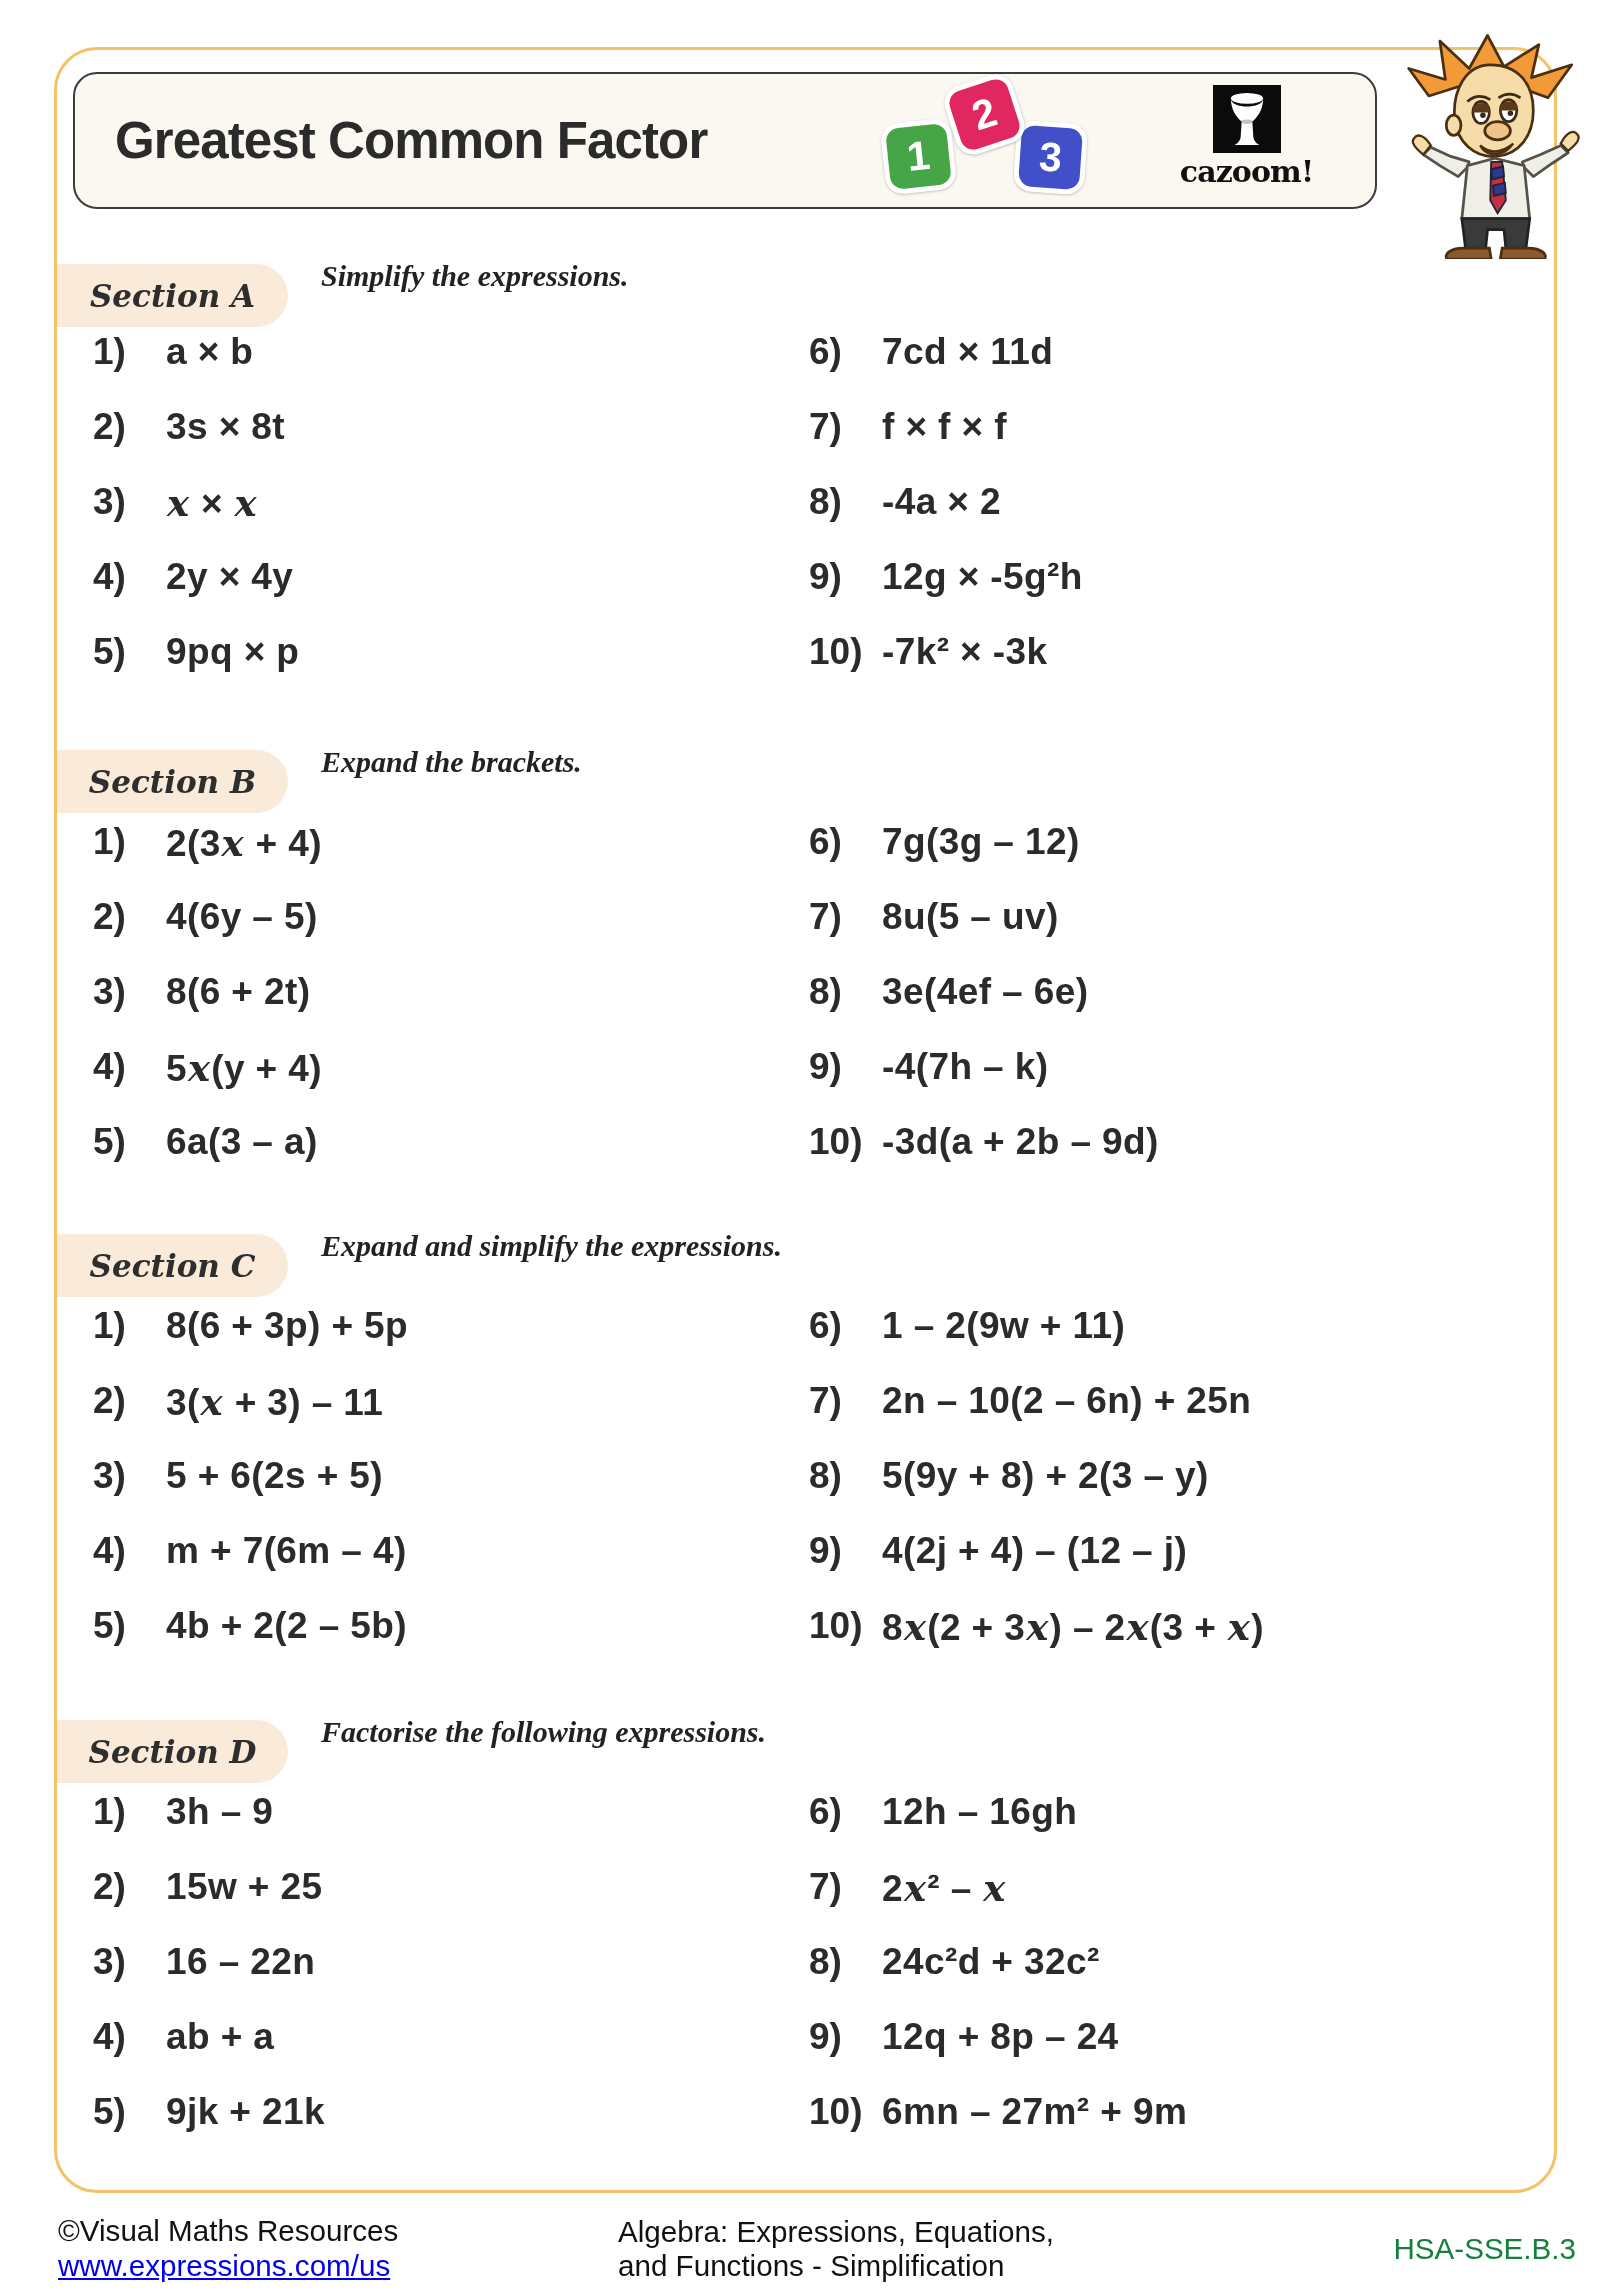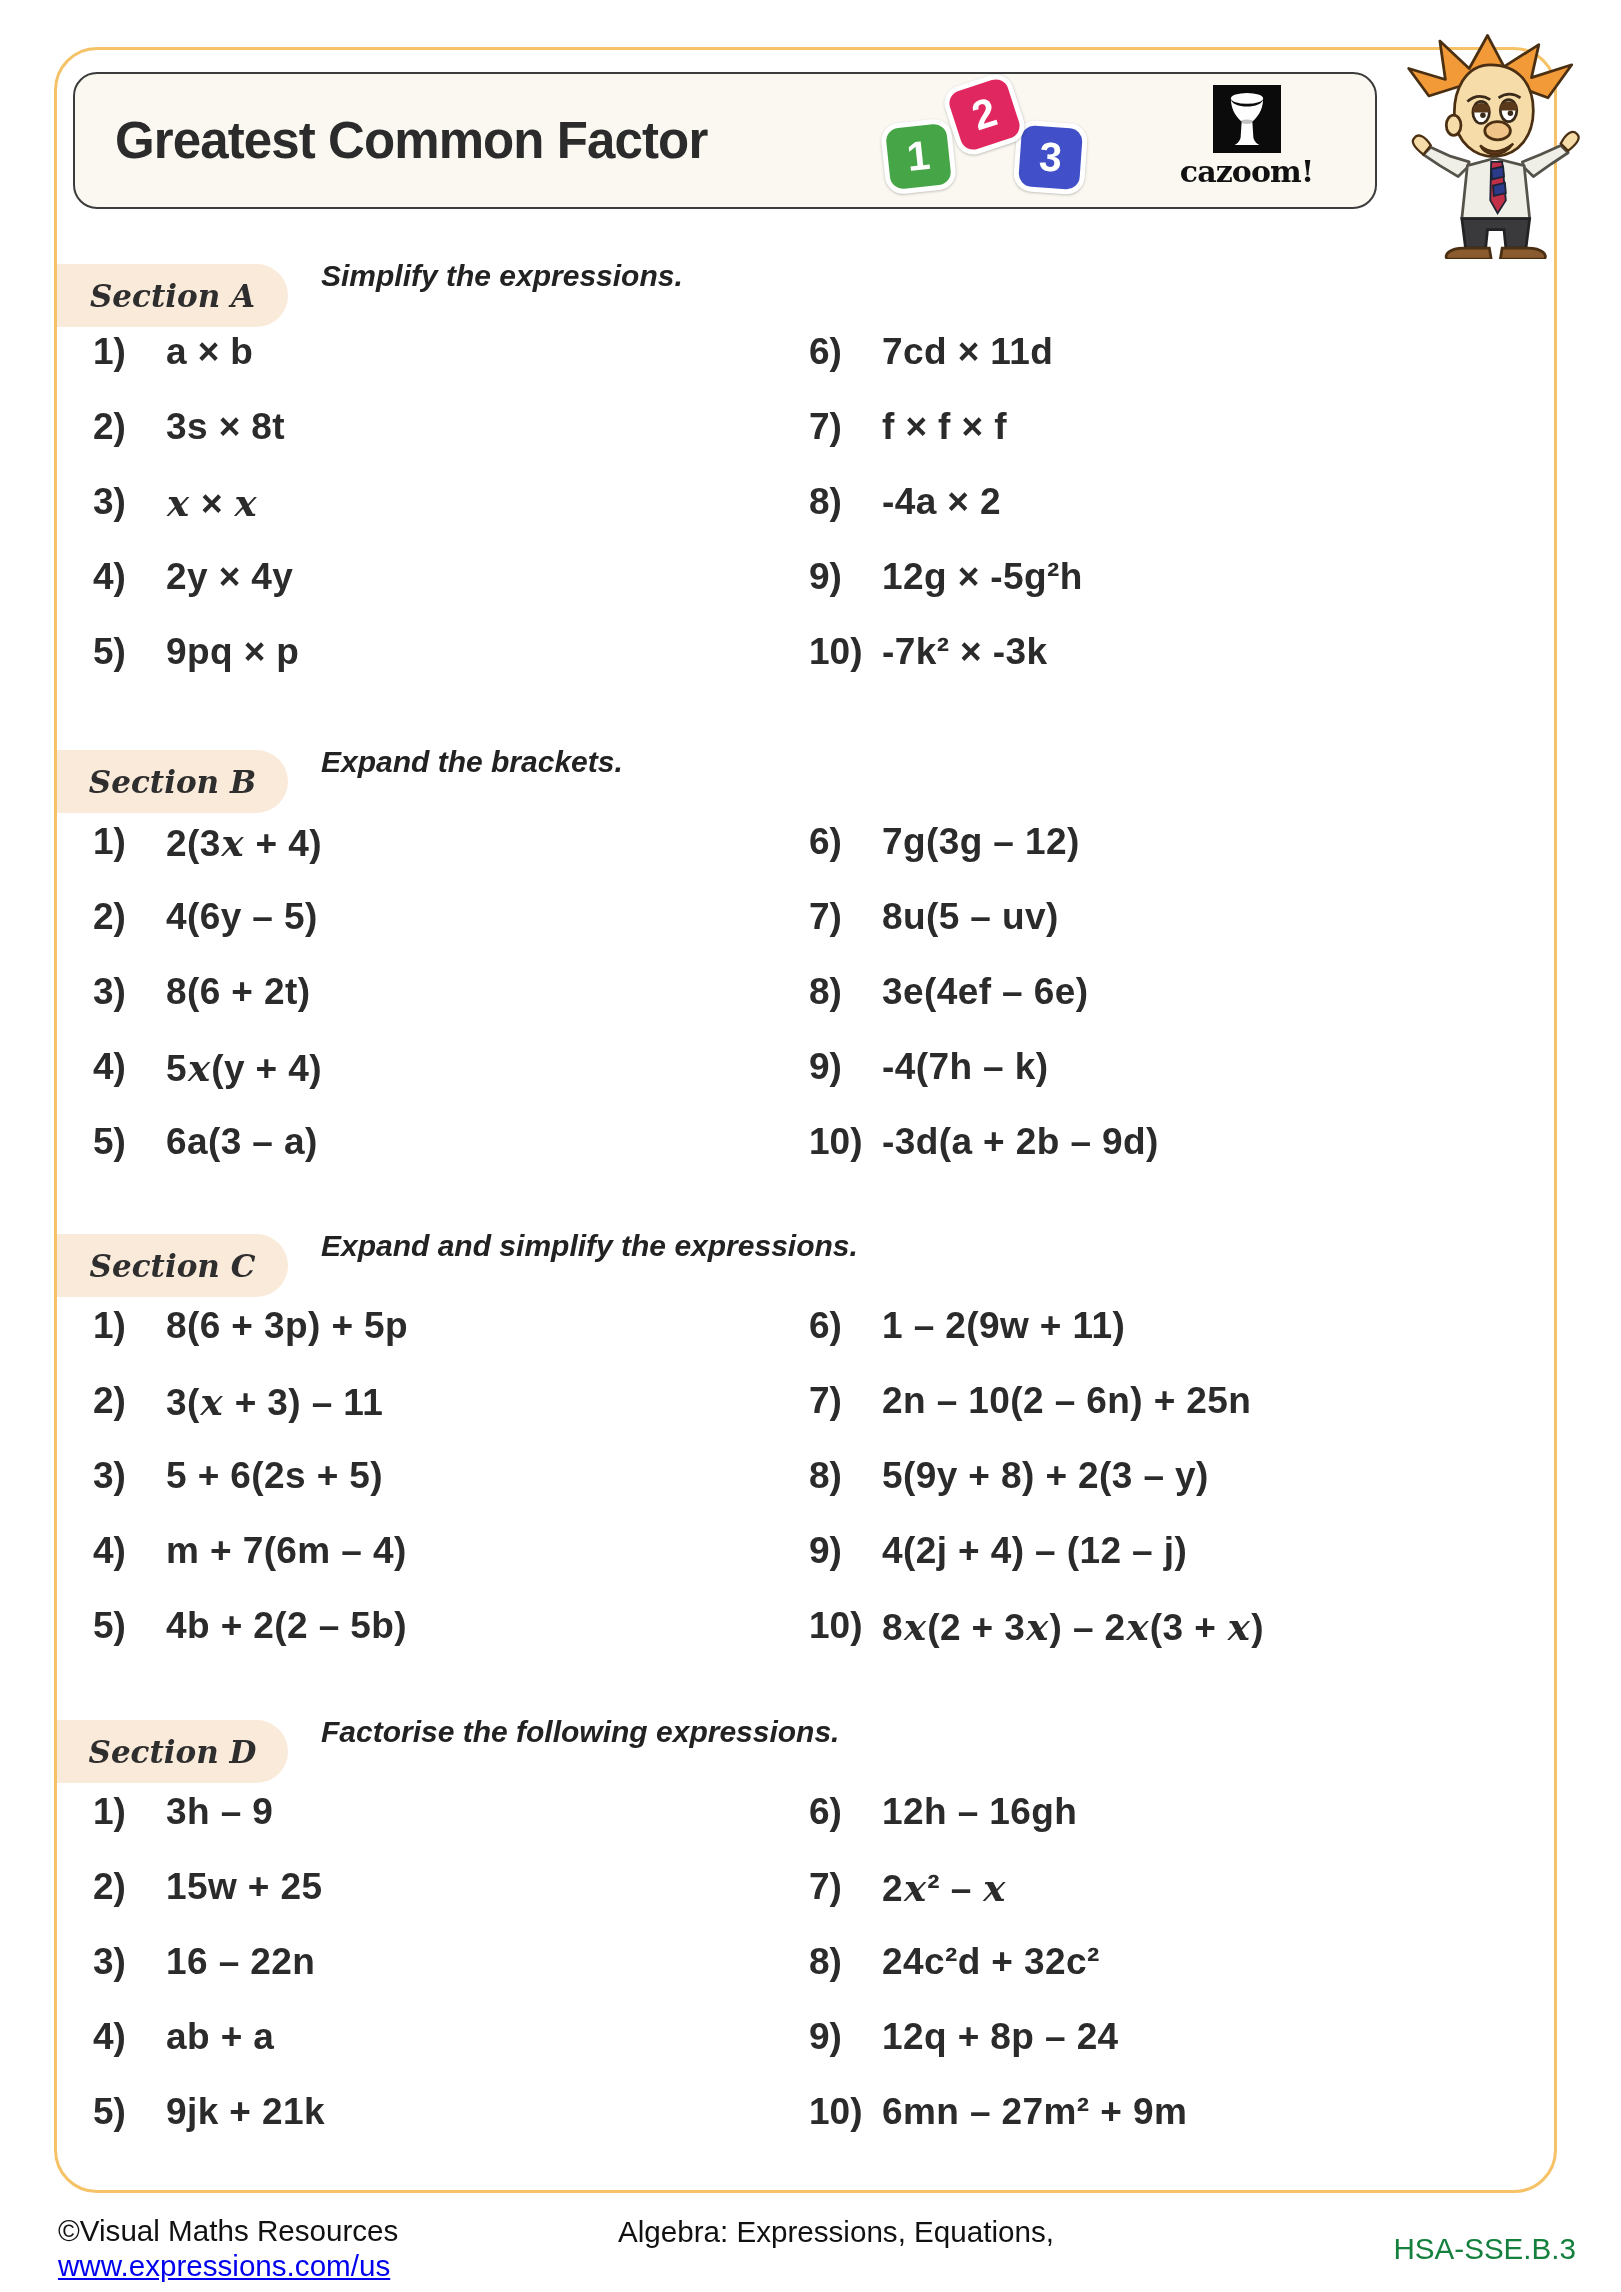--- a/index.html
+++ b/index.html
@@ -46,21 +46,21 @@
   .pill{
     position:absolute;left:57px;top:0;width:231px;height:63px;background:#FAEADA;
     border-radius:0 32px 32px 0;display:flex;align-items:center;justify-content:center;margin-top:20px;
   }
   .pill-label{
     font-family:"DejaVu Serif","Liberation Serif",serif;font-style:italic;font-weight:bold;
     font-size:31px;color:#2e2e2e;
   }
   .instruction{
     position:absolute;left:321px;top:0;height:63px;display:flex;align-items:center;
-    font-family:Liberation Sans, sans-serif;font-style:italic;font-weight:600;
+    font-family:Liberation Serif, serif;font-style:italic;font-weight:600;
     font-size:30px;color:#222;
   }
   .questions{
     position:absolute;left:93px;width:1433px;display:grid;
     grid-template-columns:716px auto;grid-template-rows:repeat(5,75px);
     grid-auto-flow:column;
   }
   .sec-a .questions{top:87px;}
   .sec-b .questions{top:91px;}
   .sec-c .questions{top:91px;}
@@ -341,15 +341,16 @@
       </div>
   </div>
 </div>
 
 <div class="footer-left">
   <div>©Visual Maths Resources</div>
   <div class="footer-url">www.expressions.com/us</div>
 </div>
 <div class="footer-center">
   <div>Algebra: Expressions, Equations,</div>
+  <div>and Functions - Simplification</div>
 </div>
 <div class="footer-right">HSA-SSE.B.3</div>
 
 
 </body></html>

